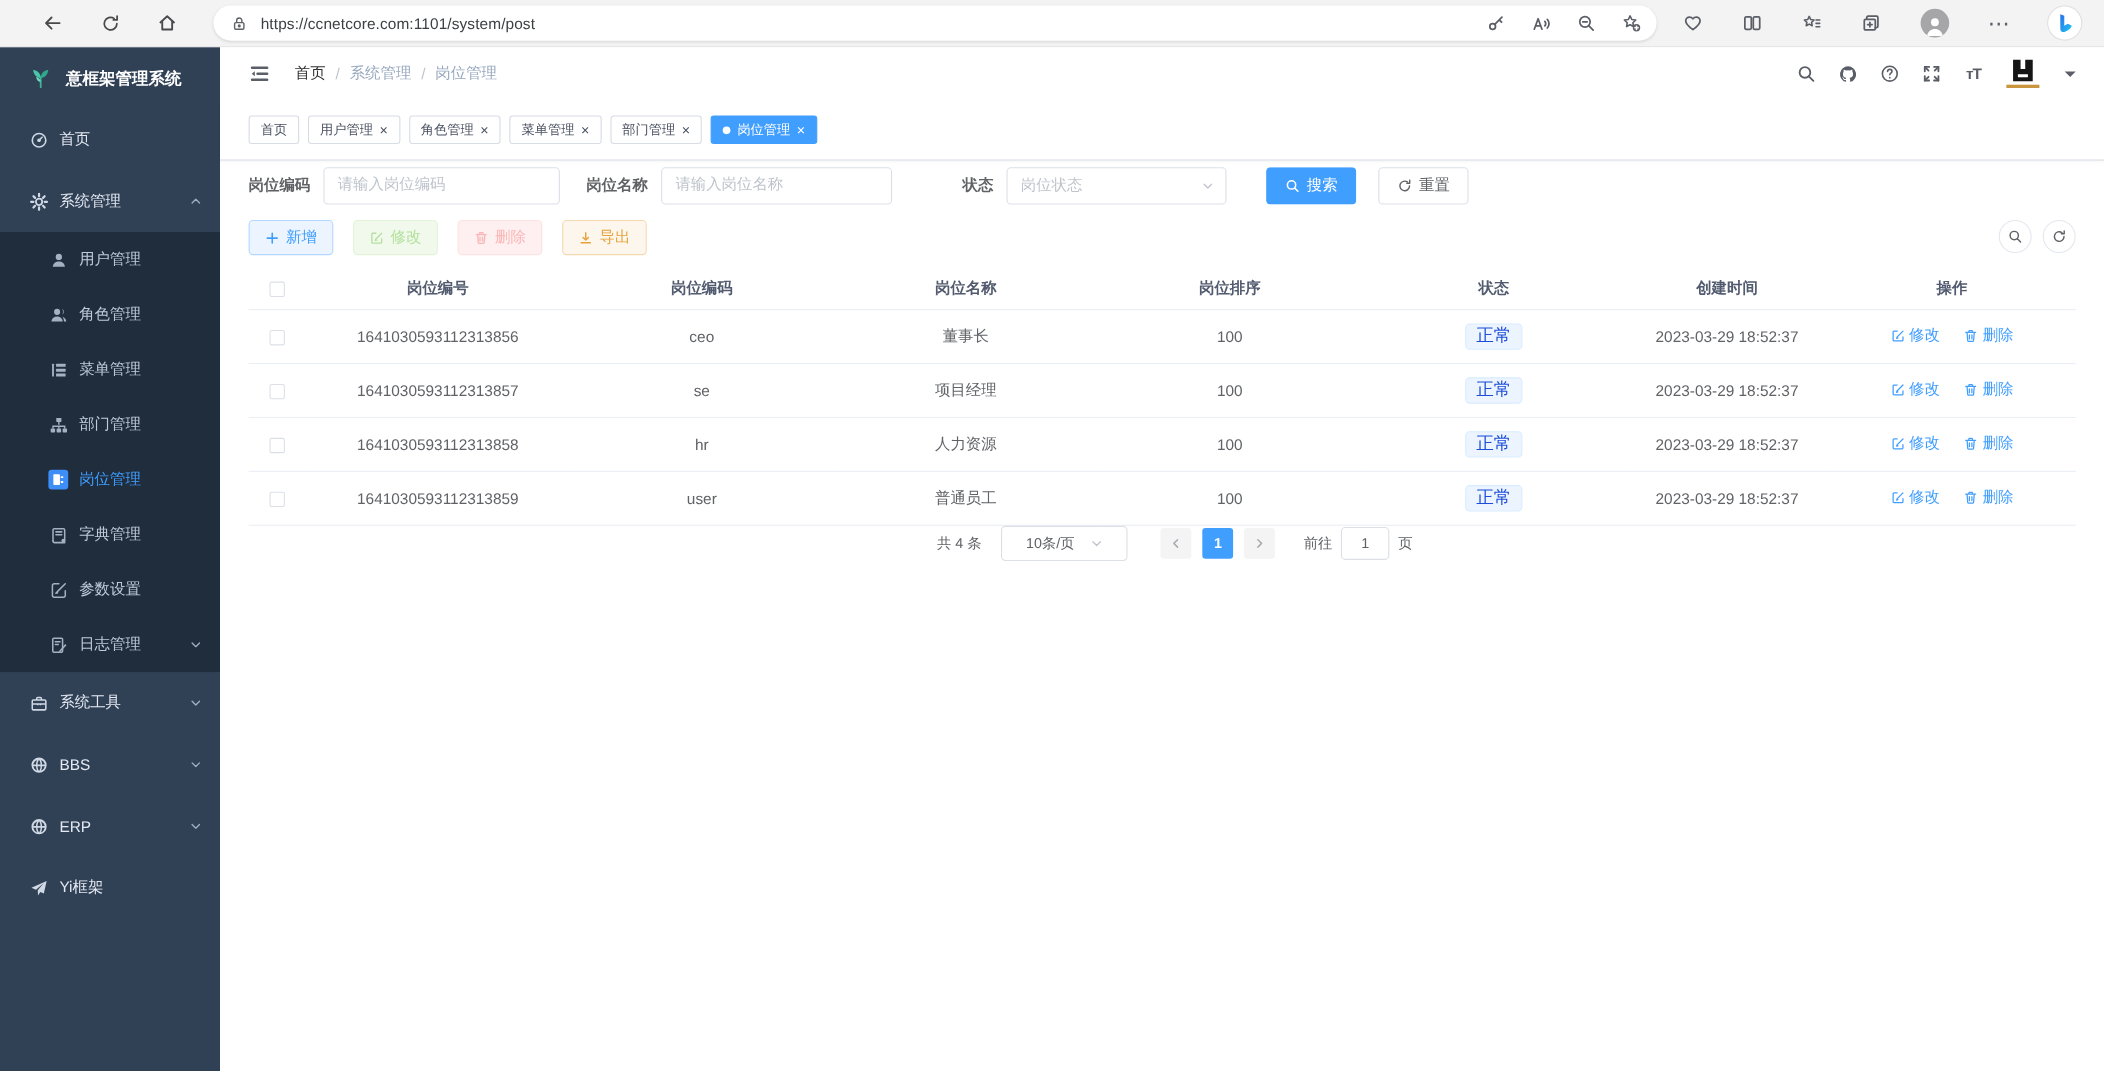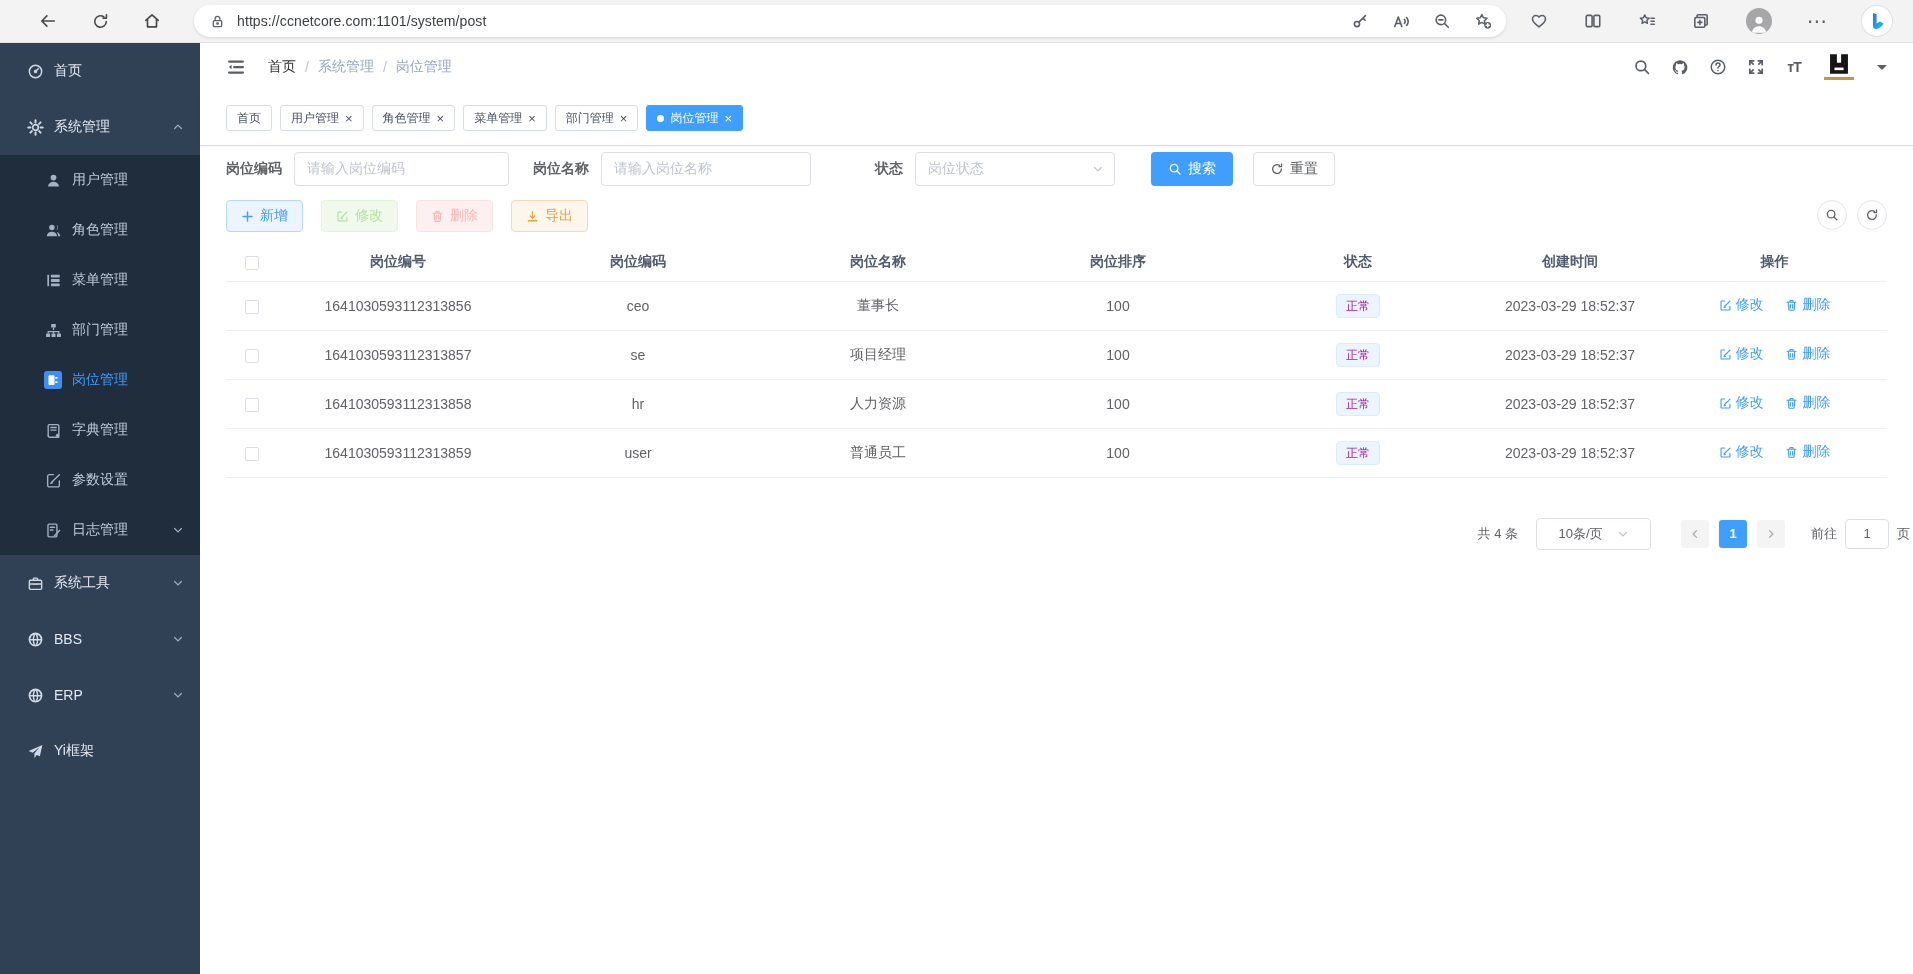--- a/index.html
+++ b/index.html
@@ -92,27 +92,27 @@
   .circle-btn { width:30px; height:30px; border-radius:50%; border:1px solid #e4e7ed; background:#fff;
     color:#606266; display:flex; align-items:center; justify-content:center; cursor:pointer; }
 
   table.grid { margin-top:11px; width:100%; border-collapse:collapse; table-layout:fixed; }
   .grid th { height:38px; font-size:14px; font-weight:bold; color:#515a6e; 
     border-bottom:1px solid #ebeef5; }
   .grid td { height:49px; font-size:14px; color:#606266; text-align:center;
     border-bottom:1px solid #ebeef5; }
   .cb { width:14px; height:14px; border:1px solid #dcdfe6; border-radius:2px; background:#fff;
     display:inline-block; vertical-align:middle; cursor:pointer; }
-  .badge { display:inline-block; padding:0 9px; height:24px; line-height:22px; font-size:12px;
-    background:#ecf5ff; border:1px solid #d9ecff; color:#a21caf; border-radius:4px; }
+  .badge { display:inline-block; padding:0 9px; height:24px; line-height:22px; font-size:16px;
+    background:#ecf5ff; border:1px solid #d9ecff; color:#1d4ed8; border-radius:4px; }
   .act { color:#409eff; font-size:14px; display:inline-flex; align-items:center; gap:4px; cursor:pointer; }
   .act + .act { margin-left:18px; }
 
-  .pagination { margin-top:40px; margin-right:-23px; display:flex; align-items:center;
-    justify-content:flex-end; font-size:13px; color:#606266; gap:0; }
+  .pagination { margin-right:-23px; display:flex; align-items:center;
+    justify-content:center; font-size:13px; color:#606266; gap:0; }
   .pg-total { margin-right:18px; }
   .pg-size { width:115px; height:32px; border:1px solid #dcdfe6; border-radius:4px; display:flex;
     align-items:center; justify-content:center; gap:14px; color:#606266; cursor:pointer; background:#fff; }
   .pg-arrow { width:28px; height:28px; border:0; border-radius:3px; background:#f4f4f5; color:#a8abb2;
     display:flex; align-items:center; justify-content:center; cursor:pointer; }
   .pg-prev { margin-left:30px; }
   .pg-page { width:28px; height:28px; border:0; border-radius:3px; background:#409eff; color:#fff;
     font-size:13px; font-weight:bold; margin:0 10px; cursor:pointer; display:flex; align-items:center; justify-content:center; }
   .pg-goto { margin-left:26px; margin-right:8px; }
   .pg-input { width:44px; height:30px; border:1px solid #dcdfe6; border-radius:4px; text-align:center;
@@ -220,20 +220,31 @@
           </defs>
           <path fill="url(#bg1)" d="M4.8 1.6l2.9 1v7.3l2.6-1.5 2.9 1.6c-.9 2.3-3.2 3.9-5.5 4.4-1.4.3-2.9-.6-2.9-2.2z"></path>
         </svg>
     </span>
   </div>
 </div>
 
 <div class="app">
 
   <aside class="sidebar">
+    <div class="logo-row">
+      <span>
+        <svg width="22" height="22" viewBox="0 0 16 16" fill="none">
+            <path d="M8 14V7.5" stroke="#3db39a" stroke-width="1.2" stroke-linecap="round"></path>
+            <path d="M8 8C8 5 6 3 3 2.5c.3 3 2 5.3 5 5.5z" fill="#49c5a8"></path>
+            <path d="M8 8c0-3 2-5 5-5.5-.3 3-2 5.3-5 5.5z" fill="#2fa98c"></path>
+            <path d="M8 10.5C8 8.7 6.8 7.5 5 7.2c.2 1.8 1.2 3.1 3 3.3z" fill="#6bd8bd"></path>
+          </svg>
+      </span>
+      <span>意框架管理系统</span>
+    </div>
 
     <div class="side-item">
       <span class="si">
         <svg width="17" height="17" viewBox="0 0 16 16" fill="none" stroke="currentColor" stroke-width="1.4" stroke-linecap="round">
             <circle cx="8" cy="8" r="5.8"></circle>
             <path d="M8 8l2.6-2.6M8 8.9a.9.9 0 1 0 0-1.8.9.9 0 0 0 0 1.8z" fill="currentColor"></path>
           </svg>
       </span>
       <span>首页</span>
     </div>

